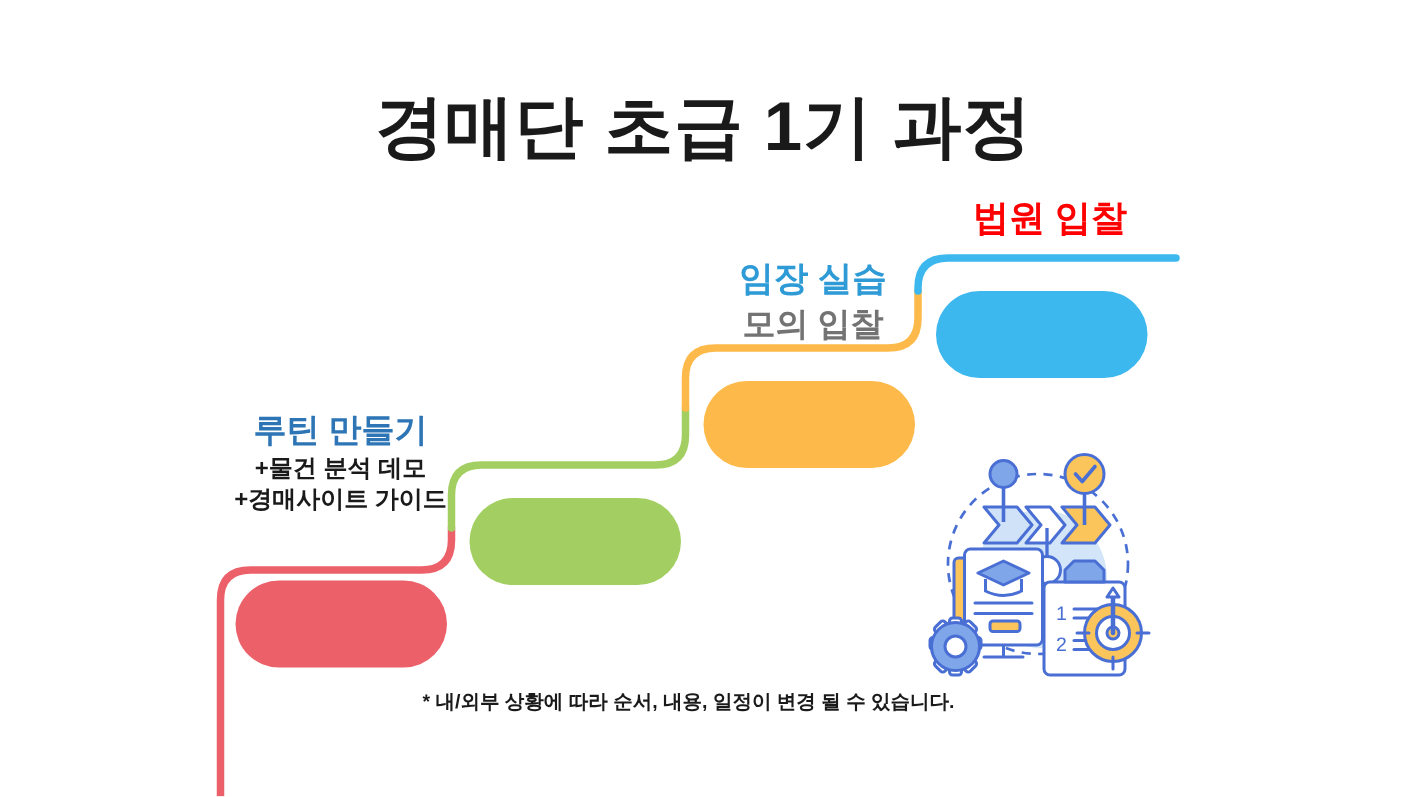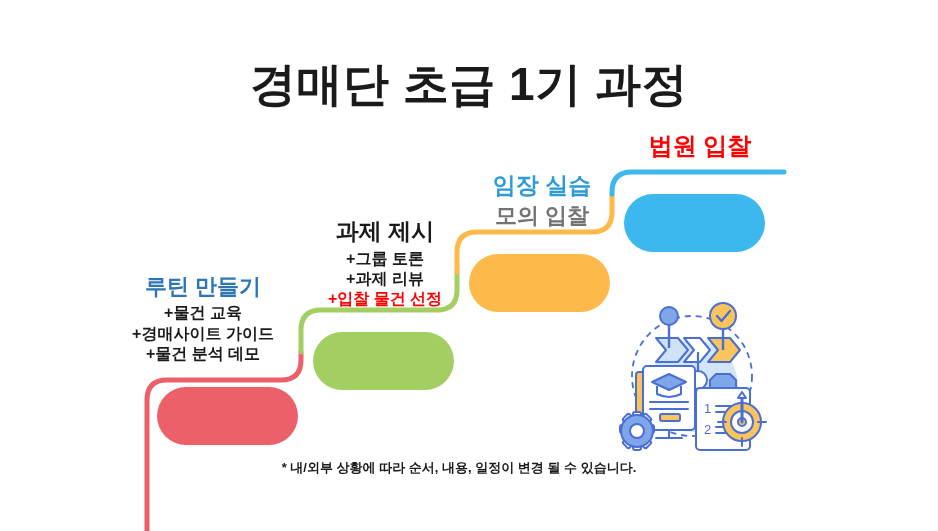--- a/index.html
+++ b/index.html
@@ -70,21 +70,21 @@
     list-style: none;
     line-height: 1.27;
   }
 
   .bullets li {
     white-space: nowrap;
     font-weight: bold;
   }
 
   
-  #step-1-text { left: 88px; top: 274px; width: 230px; }
+  #step-1-text { left: 112px; top: 274px; width: 230px; }
   #step-1-text .step-heading { font-size: 22px; color: #2E75B6; margin-bottom: 3px; }
   #step-1-text .bullets li { font-size: 16px; color: #1a1a1a; }
 
   
   #step-2-text { left: 280px; top: 218px; width: 210px; }
   #step-2-text .step-heading { font-size: 23px; color: #1a1a1a; margin-bottom: 3px; }
   #step-2-text .bullets li { font-size: 16px; color: #1a1a1a; }
   #step-2-text .bullets li.accent { color: #FF0000; }
 
   
@@ -140,34 +140,25 @@
 
     <rect x="157" y="387" width="141" height="58" rx="29" ry="29" fill="#EC6069"></rect>
     <rect x="313" y="332" width="141" height="58" rx="29" ry="29" fill="#A3CF62"></rect>
     <rect x="469" y="254" width="141" height="58" rx="29" ry="29" fill="#FDB949"></rect>
     <rect x="624" y="194" width="141" height="58" rx="29" ry="29" fill="#3DB8EE"></rect>
   </svg>
 
   <div class="step-text" id="step-1-text">
     <div class="step-heading">루틴 만들기</div>
     <ul class="bullets">
-      <li>+물건 교육</li>
+      <li>+물건 분석 데모</li>
       <li>+경매사이트 가이드</li>
-      <li>+물건 분석 데모</li>
     </ul>
   </div>
 
-  <div class="step-text" id="step-2-text">
-    <div class="step-heading">과제 제시</div>
-    <ul class="bullets">
-      <li>+그룹 토론</li>
-      <li>+과제 리뷰</li>
-      <li class="accent">+입찰 물건 선정</li>
-    </ul>
-  </div>
 
   <div class="step-text" id="step-3-text">
     <div class="step-heading">임장 실습</div>
     <div class="step-sub">모의 입찰</div>
   </div>
 
   <div class="step-text" id="step-4-text">
     <div class="step-heading">법원 입찰</div>
   </div>
 

